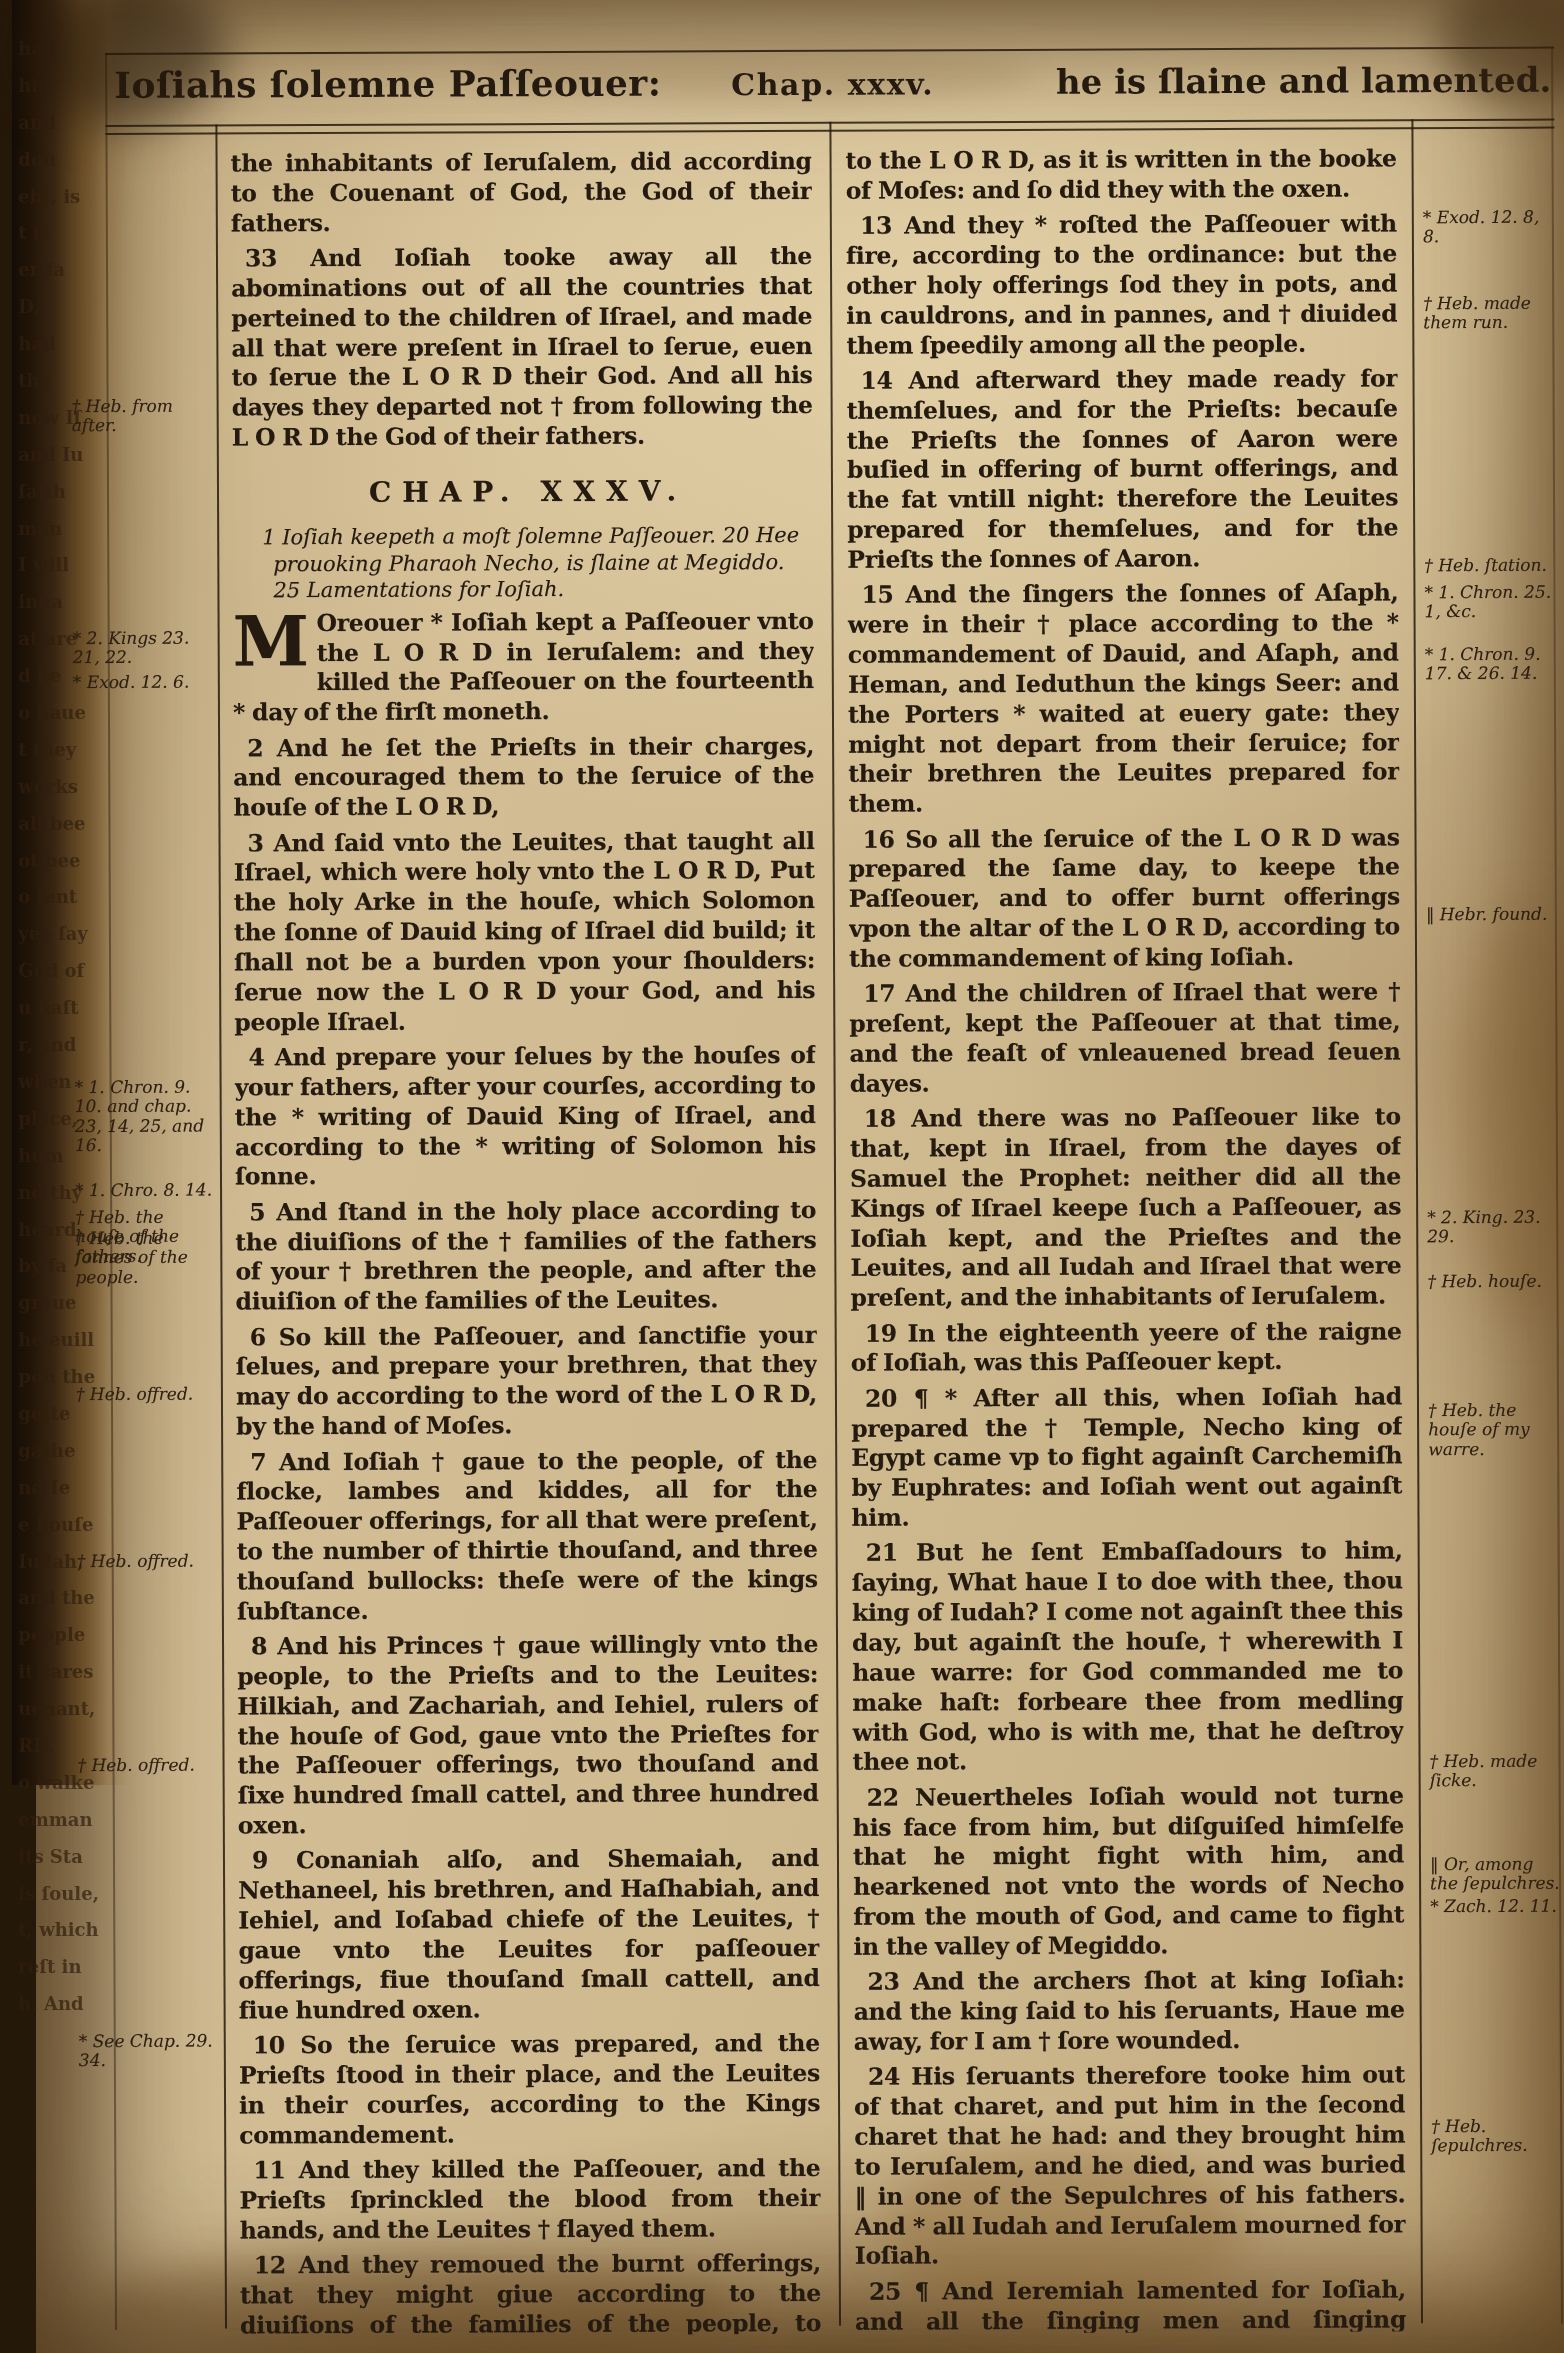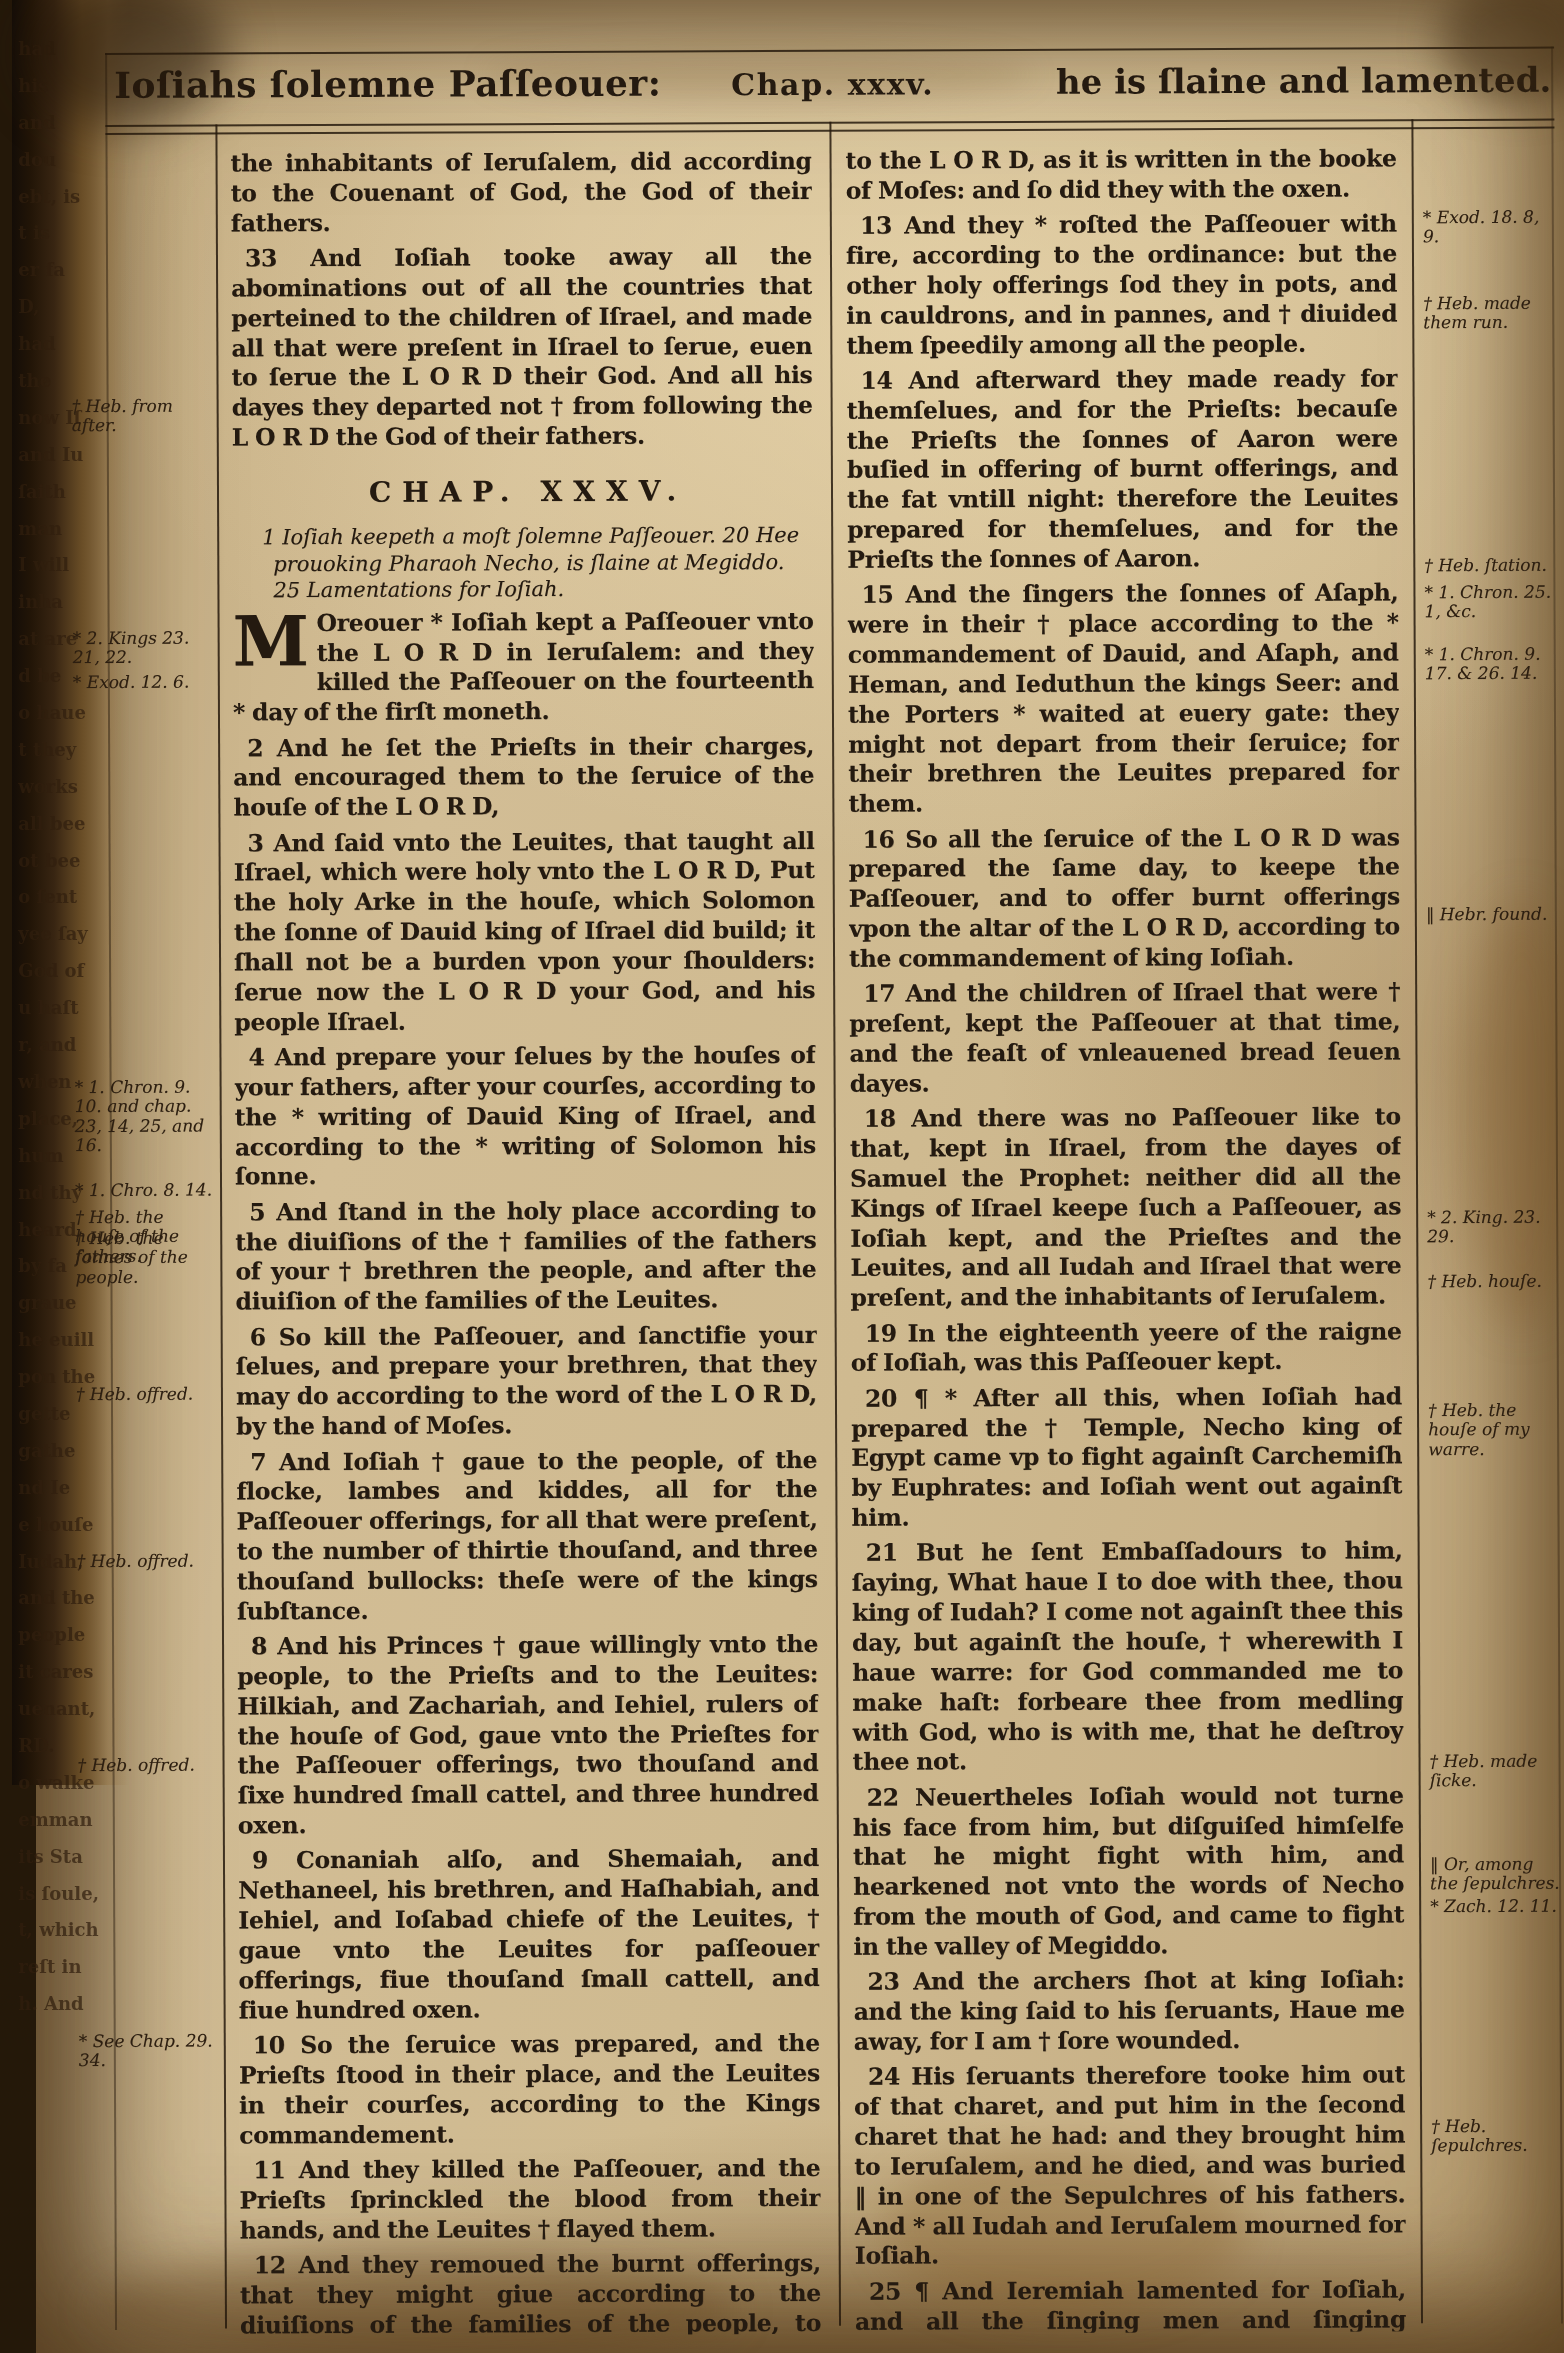--- a/index.html
+++ b/index.html
@@ -172,21 +172,21 @@
       <div class="mnote" style="top:1031px">* 1. Chro. 8. 14.</div>
       <div class="mnote" style="top:1058px">† Heb. the houſe of the fathers.</div>
       <div class="mnote" style="top:1079px">† Heb. the ſonnes of the people.</div>
       <div class="mnote" style="top:1235px">† Heb. offred.</div>
       <div class="mnote" style="top:1402px">† Heb. offred.</div>
       <div class="mnote" style="top:1606px">† Heb. offred.</div>
       <div class="mnote" style="top:1882px">* See Chap. 29. 34.</div>
     </div>
 
     <div class="marg marg-r">
-      <div class="mnote" style="top:64px">* Exod. 18. 8, 9.</div>
+      <div class="mnote" style="top:64px">* Exod. 12. 8, 8.</div>
       <div class="mnote" style="top:150px">† Heb. made them run.</div>
       <div class="mnote" style="top:412px">† Heb. ſtation.</div>
       <div class="mnote" style="top:439px">* 1. Chron. 25. 1, &amp;c.</div>
       <div class="mnote" style="top:501px">* 1. Chron. 9. 17. &amp; 26. 14.</div>
       <div class="mnote" style="top:761px">‖ Hebr. found.</div>
       <div class="mnote" style="top:1064px">* 2. King. 23. 29.</div>
       <div class="mnote" style="top:1128px">† Heb. houſe.</div>
       <div class="mnote" style="top:1257px">† Heb. the houſe of my warre.</div>
       <div class="mnote" style="top:1608px">† Heb. made ſicke.</div>
       <div class="mnote" style="top:1711px">‖ Or, among the ſepulchres.</div>

